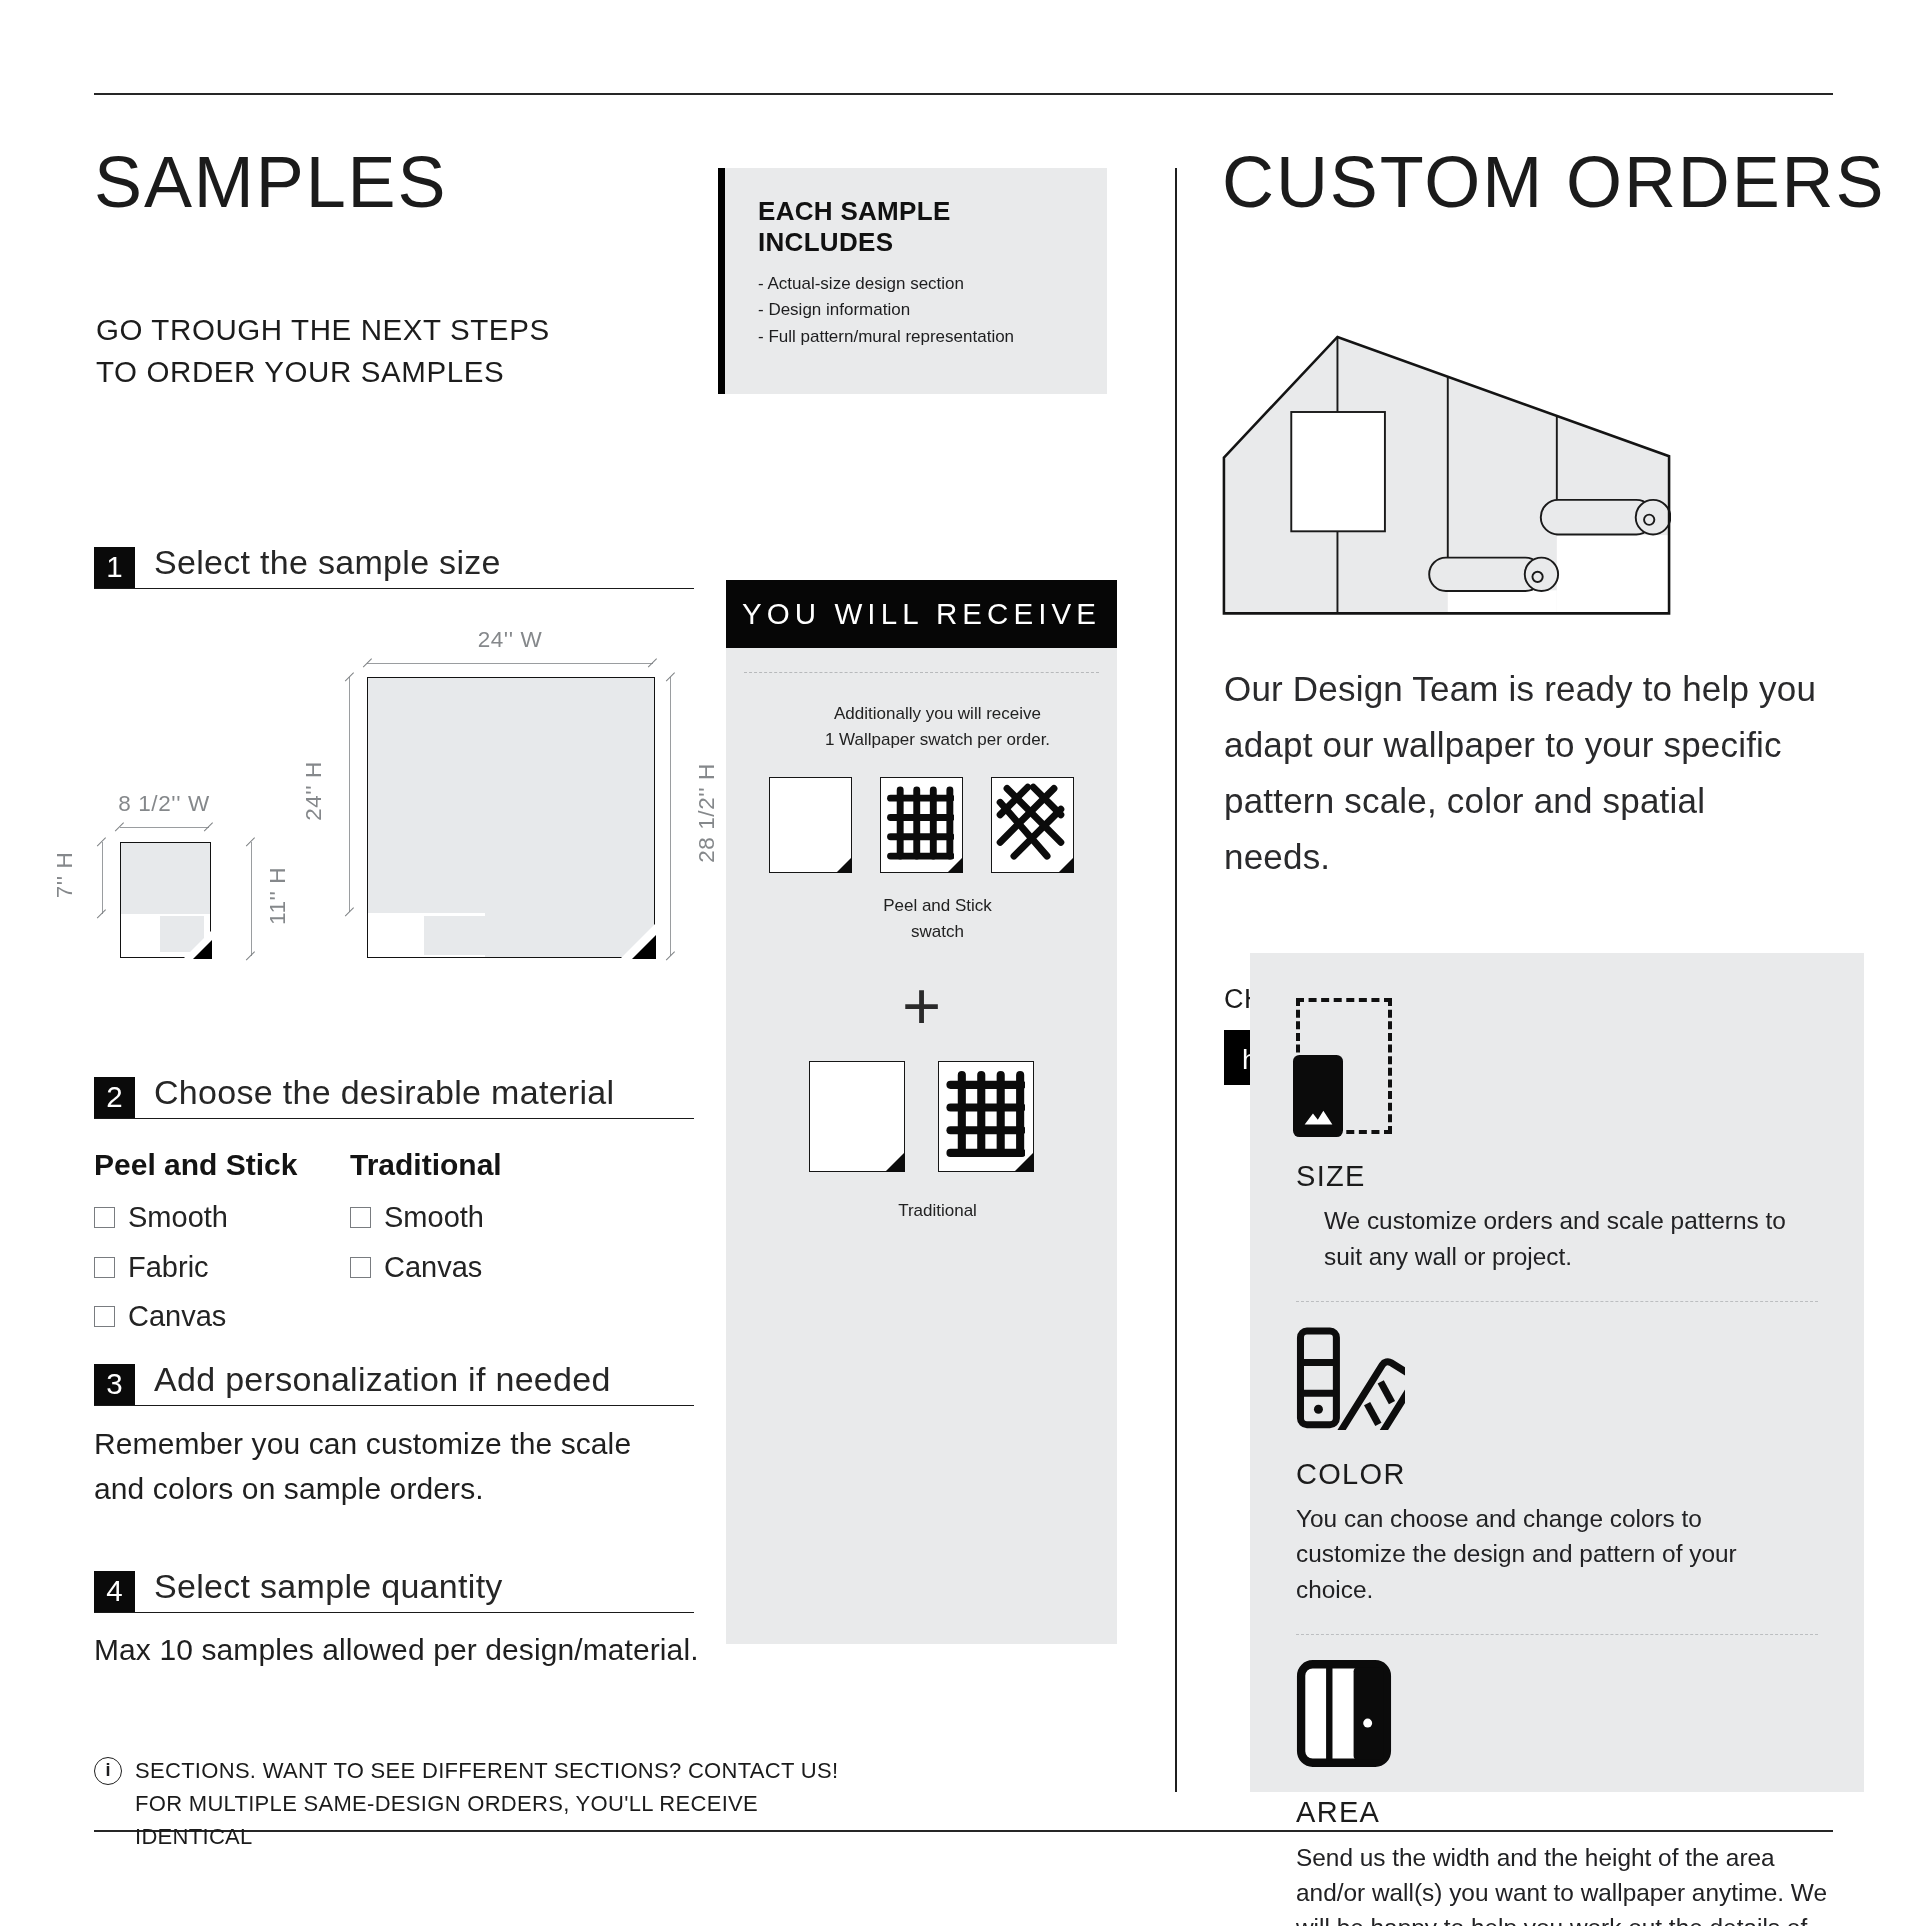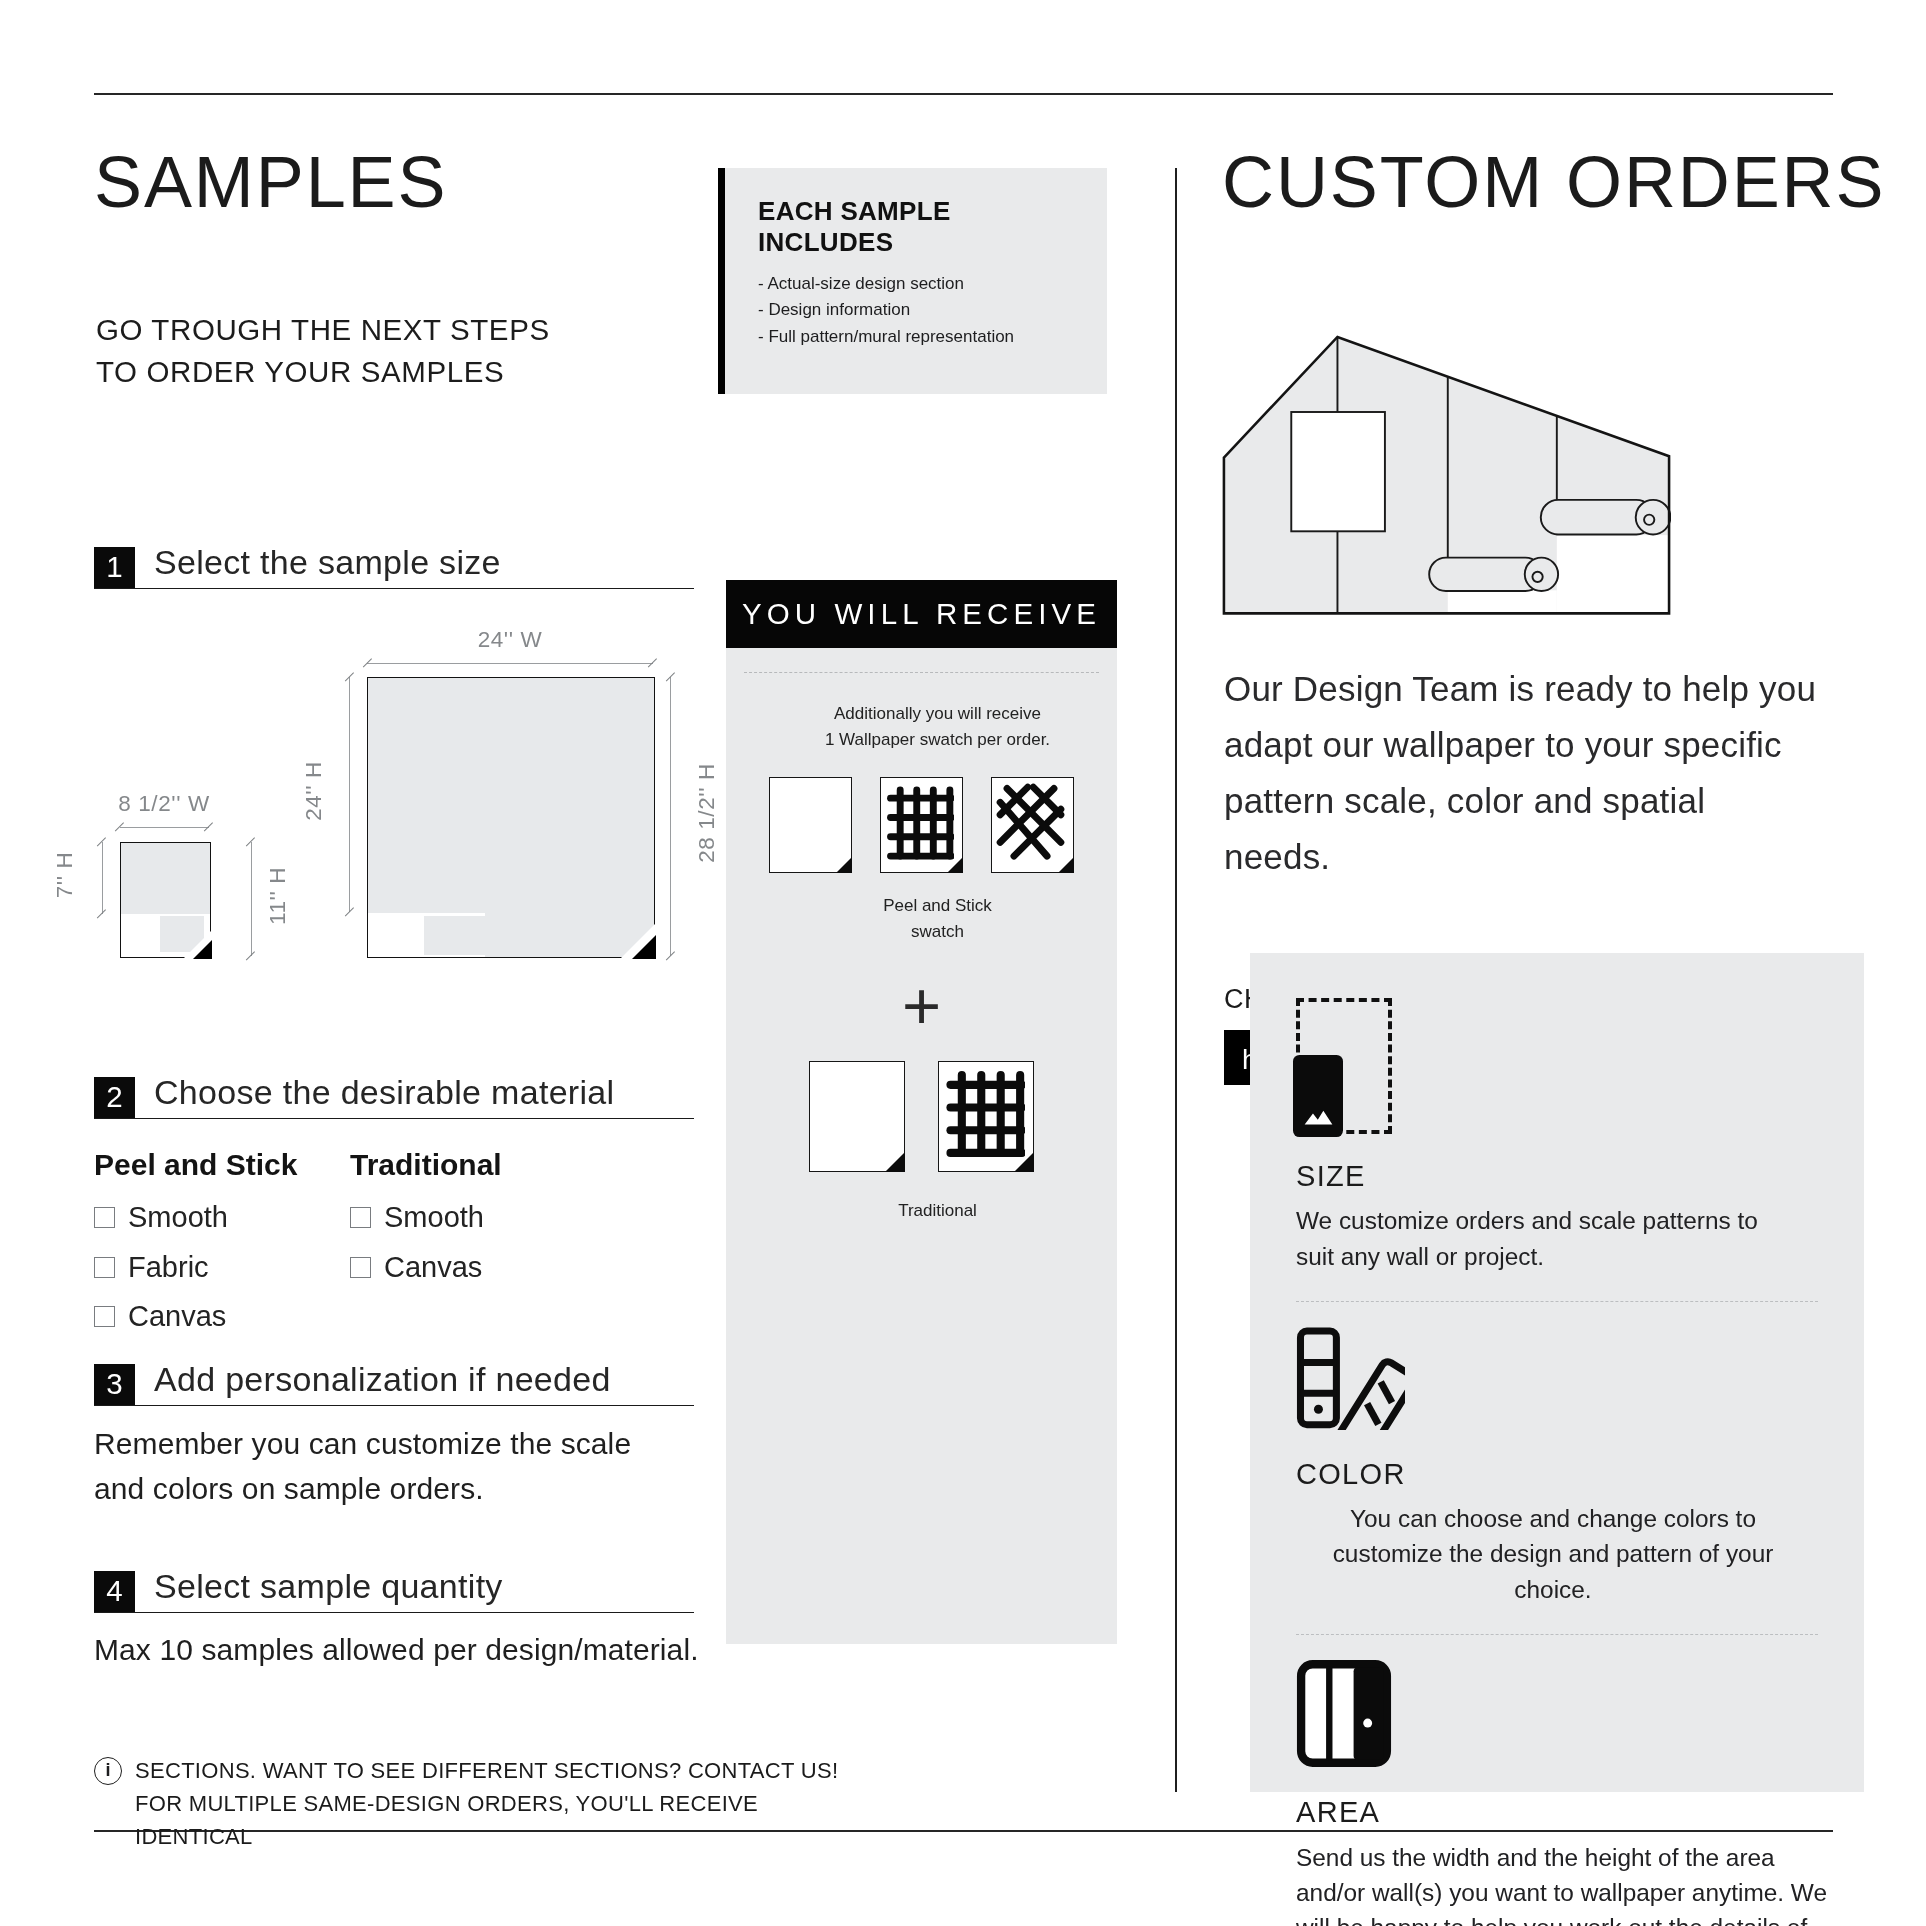--- a/index.html
+++ b/index.html
@@ -316,39 +316,39 @@
 
   <div class="crop-ic" style="margin-top:5.1px;">
     <div class="crop-dash"></div>
     <div class="crop-solid">
       <svg width="31" height="18" viewBox="0 0 44 26">
           <path d="M2,24 L14,8 L21,17 L29,4 L42,24 Z" fill="#ffffff"></path>
         </svg>
     </div>
   </div>
   <div class="feat-title">SIZE</div>
-  <div class="feat-text" style="width:501px;">We customize orders and scale patterns to suit any wall or project.</div>
+  <div class="feat-text" style="width:501px;margin-left:28px;">We customize orders and scale patterns to suit any wall or project.</div>
 
   <div class="r-dash"></div>
 
   <svg width="109" height="103" viewBox="0 0 170 160">
     <g fill="none" stroke="#0d0d0d" stroke-width="11">
       <rect x="7" y="6" width="56" height="146" rx="10"></rect>
       <line x1="7" y1="55" x2="63" y2="55"></line>
       <line x1="7" y1="103" x2="63" y2="103"></line>
     </g>
     <circle cx="35" cy="128" r="7" fill="#0d0d0d"></circle>
     <g fill="none" stroke="#0d0d0d" stroke-width="11" transform="rotate(32 35 152)">
       <rect x="70" y="10" width="56" height="146" rx="10"></rect>
       <line x1="82" y1="44" x2="114" y2="62"></line>
       <line x1="82" y1="84" x2="114" y2="102"></line>
     </g>
   </svg>
   <div class="feat-title">COLOR</div>
-  <div class="feat-text" style="width:514px;text-align:center;">You can choose and change colors to customize the design and pattern of your choice.</div>
+  <div class="feat-text" style="width:514px;">You can choose and change colors to customize the design and pattern of your choice.</div>
 
   <div class="r-dash"></div>
 
   <svg width="96" height="109" viewBox="0 0 150 170">
     <rect x="8" y="8" width="134" height="154" rx="18" fill="#ffffff" stroke="#0b0b0b" stroke-width="13"></rect>
     <line x1="52" y1="12" x2="52" y2="158" stroke="#0b0b0b" stroke-width="10"></line>
     <rect x="90" y="13" width="47" height="144" rx="6" fill="#0b0b0b"></rect>
     <circle cx="112" cy="100" r="7" fill="#ffffff"></circle>
   </svg>
   <div class="feat-title">AREA</div>

